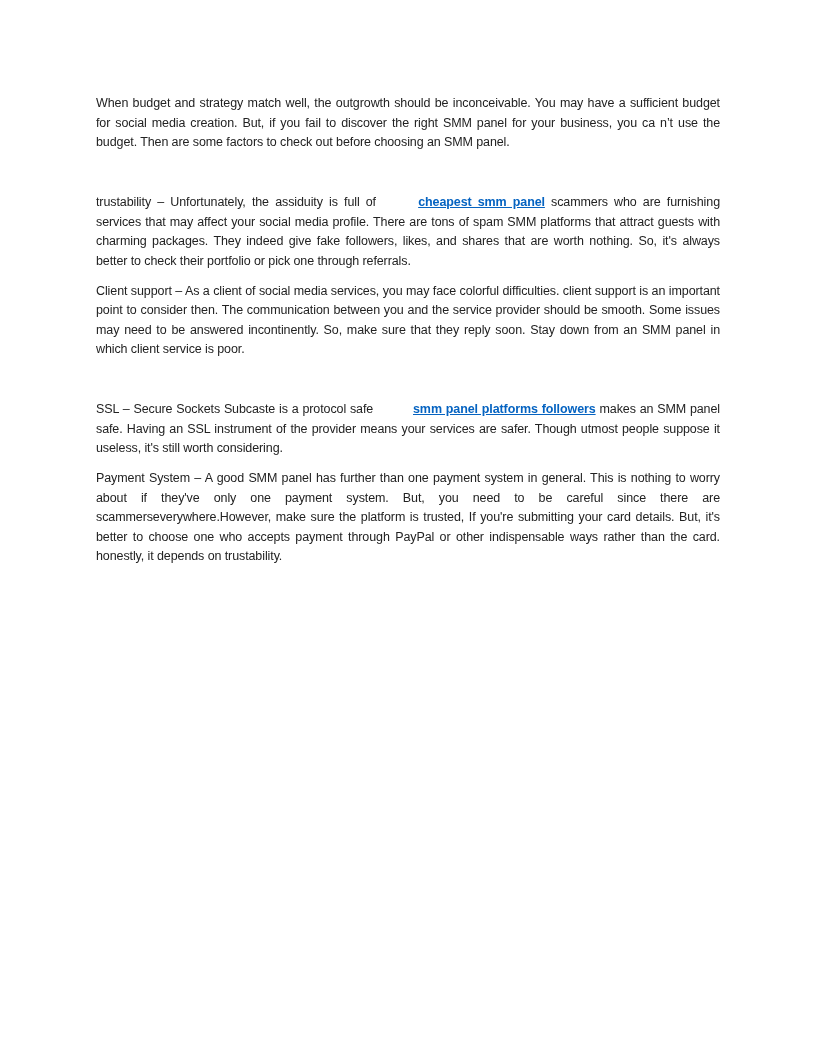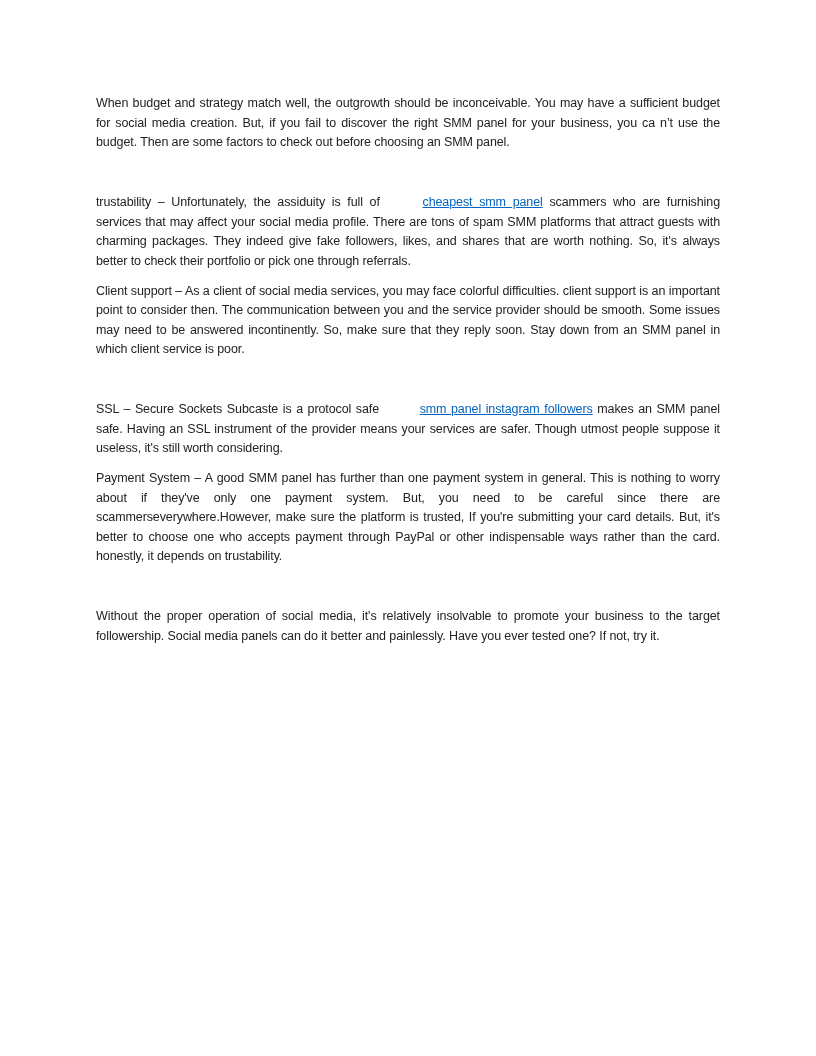--- a/index.html
+++ b/index.html
@@ -31,34 +31,33 @@
   }
   .doc-content p {
     margin: 0 0 10.5px 0;
     text-align: justify;
   }
   .doc-content p.spacer {
     height: 19.5px;
   }
   a.doclink {
     color: #0563c1;
-    font-weight: normal;
+    font-weight: bold;
     text-decoration: underline;
     cursor: pointer;
     margin-left: 36px;
   }
 </style>
 </head>
 <body>
 
 <div class="page">
   <div class="doc-content" id="doc-body">
       <p><span>When budget and strategy match well, the outgrowth should be inconceivable. You may have a sufficient budget for social media creation. But, if you fail to discover the right SMM panel for your business, you ca n’t use the budget. Then are some factors to check out before choosing an SMM panel.</span></p>
       <p class="spacer">&nbsp;</p>
       <p><span>trustability – Unfortunately, the assiduity is full of </span><a class="doclink">cheapest smm panel</a><span> scammers who are furnishing services that may affect your social media profile. There are tons of spam SMM platforms that attract guests with charming packages. They indeed give fake followers, likes, and shares that are worth nothing. So, it's always better to check their portfolio or pick one through referrals.</span></p>
       <p><span>Client support – As a client of social media services, you may face colorful difficulties. client support is an important point to consider then. The communication between you and the service provider should be smooth. Some issues may need to be answered incontinently. So, make sure that they reply soon. Stay down from an SMM panel in which client service is poor.</span></p>
       <p class="spacer">&nbsp;</p>
-      <p><span>SSL – Secure Sockets Subcaste is a protocol safe </span><a class="doclink">smm panel instagram followers</a><span> makes an SMM panel safe. Having an SSL instrument of the provider means your services are safer. Though utmost people suppose it useless, it's still worth considering.</span></p>
+      <p><span>SSL – Secure Sockets Subcaste is a protocol safe </span><a class="doclink">smm panel platforms followers</a><span> makes an SMM panel safe. Having an SSL instrument of the provider means your services are safer. Though utmost people suppose it useless, it's still worth considering.</span></p>
       <p><span>Payment System – A good SMM panel has further than one payment system in general. This is nothing to worry about if they've only one payment system. But, you need to be careful since there are scammerseverywhere.However, make sure the platform is trusted, If you're submitting your card details. But, it's better to choose one who accepts payment through PayPal or other indispensable ways rather than the card. honestly, it depends on trustability.</span></p>
       <p class="spacer">&nbsp;</p>
-      <p><span>Without the proper operation of social media, it's relatively insolvable to promote your business to the target followership. Social media panels can do it better and painlessly. Have you ever tested one? If not, try it.</span></p>
     </div>
 </div>
 
 </body></html>

